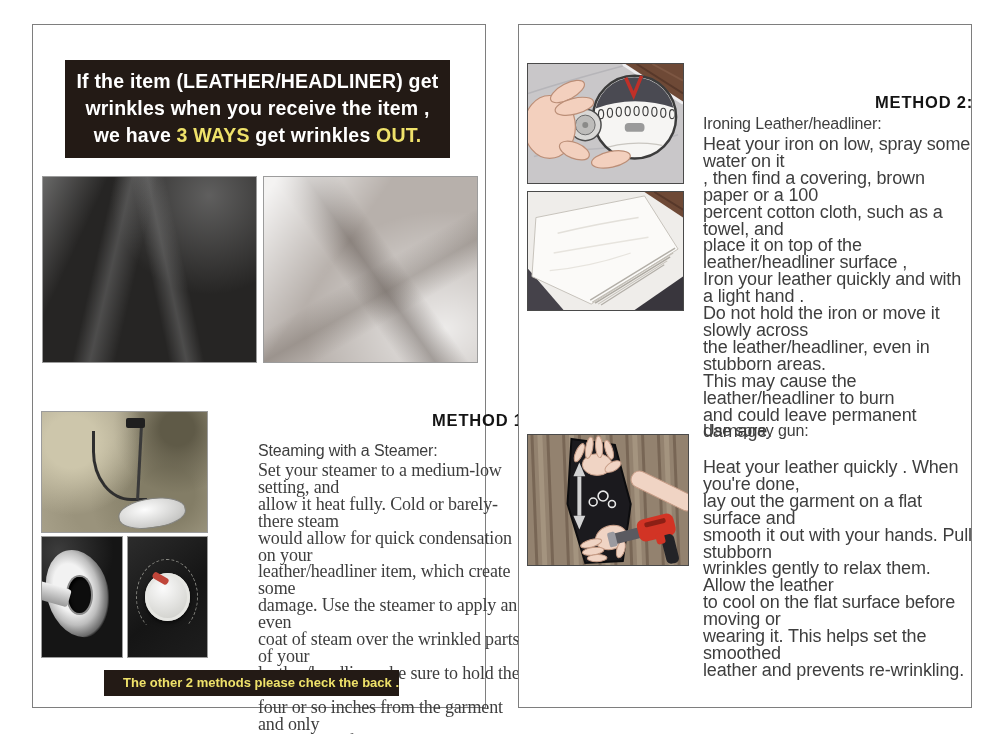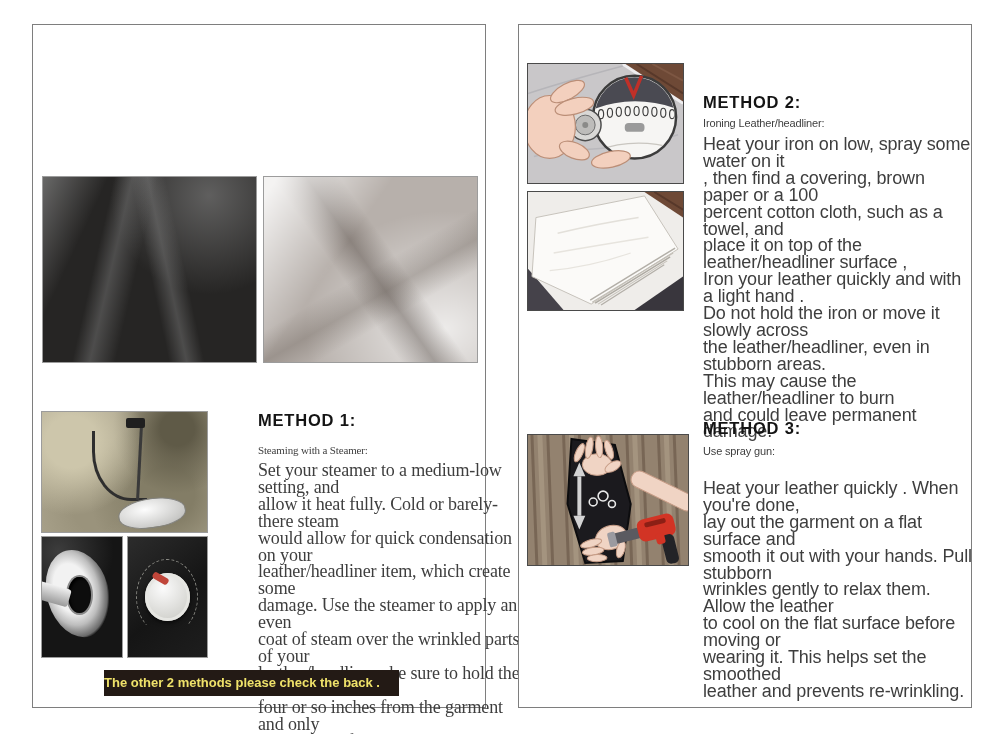--- a/index.html
+++ b/index.html
@@ -11,30 +11,30 @@
   .panel.right{left:518px;}
 
   
   .banner{position:absolute;left:32px;top:35px;width:385px;height:98px;
           background:var(--banner_bg,#241a16);color:var(--banner_text,#ffffff);
           text-align:center;font-weight:bold;font-size:19.5px;line-height:27px;
           padding-top:8px;box-sizing:border-box;letter-spacing:.2px;}
   .banner .hl{color:var(--highlight,#efe26a);}
   .footer-banner{position:absolute;left:71px;top:645px;width:295px;height:26px;
           background:var(--banner_bg,#241a16);color:var(--highlight,#efe26a);
-          font-weight:bold;font-size:13px;line-height:26px;text-align:left;}
+          font-weight:bold;font-size:13px;line-height:26px;text-align:right;}
 
   
   .method{position:absolute;color:var(--body_text,#3e3e3e);}
   .method h2{margin:0;font-size:16.5px;line-height:24px;letter-spacing:.8px;
-             color:var(--heading_text,#141414);font-weight:bold;}
-  .method .sub{font-size:11px;line-height:17px;letter-spacing:-0.15px;}
+             color:var(--heading_text,#141414);font-weight:bold;text-align:right;}
+  .method .sub{font-size:16px;line-height:17px;letter-spacing:-0.15px;}
   .method .mbody{font-size:18px;line-height:16.9px;letter-spacing:-0.15px;white-space:pre-line;}
   .m1{left:189px;top:383px;width:272px;margin-left:36px;}
-  .m1 .sub{margin-top:10px;font-family:Liberation Serif, serif;} .m1 .mbody{margin-top:3px;font-family:Liberation Serif, serif;}
+  .m1 .sub{margin-top:10px;} .m1 .mbody{margin-top:3px;font-family:Liberation Serif, serif;}
   .m2{left:184px;top:67px;width:270px;}
   .m2 h2{line-height:21px;} .m2 .sub{margin-top:2px;} .m2 .mbody{margin-top:4px;}
   .m3{left:184px;top:393px;width:270px;}
   .m3 h2{line-height:21px;} .m3 .sub{margin-top:4px;} .m3 .mbody{margin-top:20px;}
 
   
   .photo{position:absolute;border:1px solid #9c9c9c;box-sizing:border-box;overflow:hidden;}
   .p-dark{left:9px;top:151px;width:215px;height:187px;
     background:
       linear-gradient(115deg, rgba(160,160,160,.55) 0%, rgba(160,160,160,0) 22%),
@@ -90,20 +90,25 @@
   .i-paper{left:8px;top:166px;width:157px;height:120px;}
   .i-gun{left:8px;top:409px;width:162px;height:132px;}
 </style>
 </head>
 <body>
 
 <div class="page">
 
   <section class="panel left">
 
+    <div class="banner">
+      <div class="banner-line">If the item (LEATHER/HEADLINER) get</div>
+      <div class="banner-line">wrinkles when you receive the item ,</div>
+      <div class="banner-line"><span>we have </span><span class="hl">3 WAYS</span><span> get wrinkles </span><span class="hl">OUT.</span></div>
+    </div>
 
     <div class="photo p-dark"></div>
     <div class="photo p-light"></div>
 
     <div class="photo p-steamer">
       <div class="st-hose"></div>
       <div class="st-pole"></div>
       <div class="st-head"></div>
       <div class="st-base"></div>
     </div>
@@ -210,21 +215,20 @@
 percent cotton cloth, such as a towel, and
 place it on top of the leather/headliner surface ,
 Iron your leather quickly and with a light hand .
 Do not hold the iron or move it slowly across
 the leather/headliner, even in stubborn areas.
 This may cause the leather/headliner to burn
 and could leave permanent damage.</div>
     </div>
 
     <div class="method m3">
-      <h2>METHOD 3:</h2>
       <div class="sub">Use spray gun:</div>
       <div class="mbody">Heat your leather quickly . When you're done,
 lay out the garment on a flat surface and
 smooth it out with your hands. Pull stubborn
 wrinkles gently to relax them. Allow the leather
 to cool on the flat surface before moving or
 wearing it. This helps set the smoothed
 leather and prevents re-wrinkling.</div>
     </div>
 

